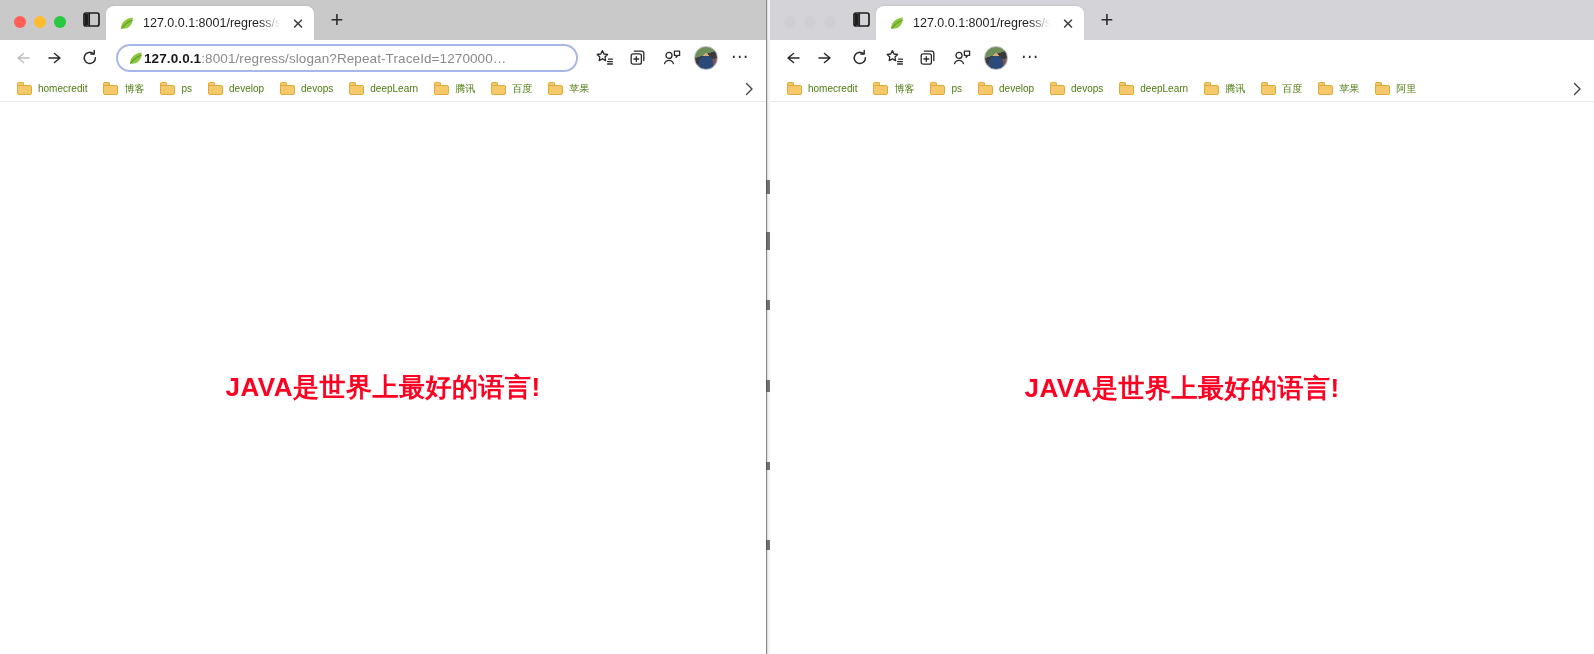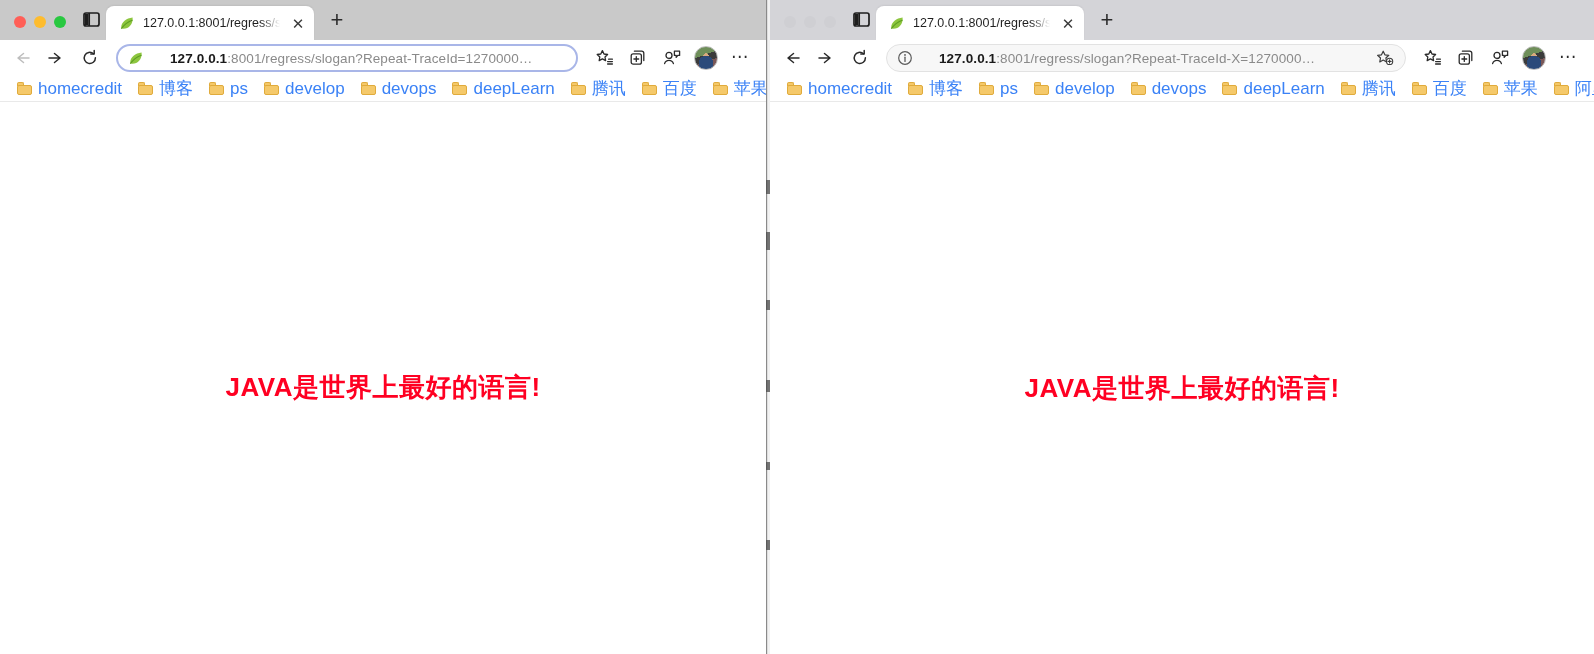--- a/index.html
+++ b/index.html
@@ -87,21 +87,21 @@
     color: #2a2a2a;
   }
   .navbtn.disabled { color: #bdbdbd; }
   .navbtn svg { display: block; }
 
   .omnibox {
     flex: 1 1 auto;
     height: 28px;
     margin: 17px 8px;
     display: flex; align-items: center;
-    gap: 26px;
+    gap: 0;
     padding: 0 8px 0 10px;
     border-radius: 14px;
     background: #ffffff;
     min-width: 0;
   }
   .omnibox.focused { border: 2px solid #a9b6e8; box-shadow: 0 0 0 1px #fff inset; }
   .omnibox.plain   { border: 1px solid #e2e2e2; background: #f7f7f7; }
   .omnibox .lead   { flex: 0 0 auto; display: flex; align-items: center; }
   .omnibox .urltext {
     flex: 1 1 auto; min-width: 0;
@@ -139,21 +139,21 @@
     border-bottom: 1px solid #e9e9e9;
     overflow: hidden;
   }
   .bm {
     display: flex; align-items: center; gap: 6px;
     padding: 2px 7px;
     border-radius: 4px;
     white-space: nowrap;
     flex: 0 0 auto;
   }
-  .bm .label { font-size: 17px; color: #3b82f6; }
+  .bm .label { font-size: 10px; color: #4d7c0f; }
   .folder { width: 15px; height: 13px; flex: 0 0 15px; position: relative; }
   .folder .body {
     position: absolute; left: 0; bottom: 0; width: 15px; height: 10.5px;
     background: #f5c96a; border: 1px solid #e0ab3c; border-radius: 2px;
   }
   .folder .tab-top {
     position: absolute; left: 0; top: 0; width: 7px; height: 4px;
     background: #f5c96a; border: 1px solid #e0ab3c; border-bottom: none;
     border-radius: 2px 2px 0 0;
   }
@@ -395,37 +395,20 @@
             <path d="M7.5 3.5 13 8l-5.5 4.5M13 8H2" fill="none" stroke="currentColor" stroke-width="1.5" stroke-linecap="round" stroke-linejoin="round"></path>
           </svg>
       </div>
       <div class="navbtn">
         <svg width="18" height="18" viewBox="0 0 18 18">
             <path d="M14.4 8.8a5.6 5.6 0 1 1-1.9-4.1" fill="none" stroke="currentColor" stroke-width="1.5" stroke-linecap="round"></path>
             <path d="M13.2 1.6v3.4H9.8" fill="none" stroke="currentColor" stroke-width="1.5" stroke-linecap="round" stroke-linejoin="round"></path>
           </svg>
       </div>
 
-      <div class="omnibox plain">
-        <span class="lead">
-          <svg width="16" height="16" viewBox="0 0 16 16">
-              <circle cx="8" cy="8" r="6.3" fill="none" stroke="#5b5b5b" stroke-width="1.2"></circle>
-              <circle cx="8" cy="4.9" r=".95" fill="#5b5b5b"></circle>
-              <path d="M8 7.2v4.2" stroke="#5b5b5b" stroke-width="1.3" stroke-linecap="round"></path>
-            </svg>
-        </span>
-        <span class="urltext"><b>127.0.0.1</b><span>:8001/regress/slogan?Repeat-TraceId-X=1270000…</span></span>
-        <span class="trail">
-          <svg width="20" height="18" viewBox="0 0 20 18">
-              <path d="M8.2 2.2 9.9 5.8l3.9.5-2.9 2.7.7 3.9-3.4-1.9-3.4 1.9.7-3.9L2.6 6.3l3.9-.5z" fill="none" stroke="#3c3c3c" stroke-width="1.2" stroke-linejoin="round"></path>
-              <circle cx="14.6" cy="12.4" r="3.1" fill="#fff" stroke="#3c3c3c" stroke-width="1.1"></circle>
-              <path d="M14.6 10.8v3.2M13 12.4h3.2" stroke="#3c3c3c" stroke-width="1.1" stroke-linecap="round"></path>
-            </svg>
-        </span>
-      </div>
 
       <div class="tbicon">
         <svg width="19" height="18" viewBox="0 0 19 18">
             <path d="M7.4 1.6 9 5l3.6.5-2.6 2.5.6 3.6-3.2-1.7-3.2 1.7.6-3.6L2.2 5.5 5.8 5z" fill="none" stroke="currentColor" stroke-width="1.3" stroke-linejoin="round"></path>
             <path d="M12.6 12.6h4.8M12.6 15h4.8M13.6 10.2h3.8" stroke="currentColor" stroke-width="1.3" stroke-linecap="round"></path>
           </svg>
       </div>
       <div class="tbicon">
         <svg width="19" height="18" viewBox="0 0 19 18">
             <path d="M5.4 2.2h7.4a2 2 0 0 1 2 2v7.4" fill="none" stroke="currentColor" stroke-width="1.3" stroke-linecap="round"></path>

